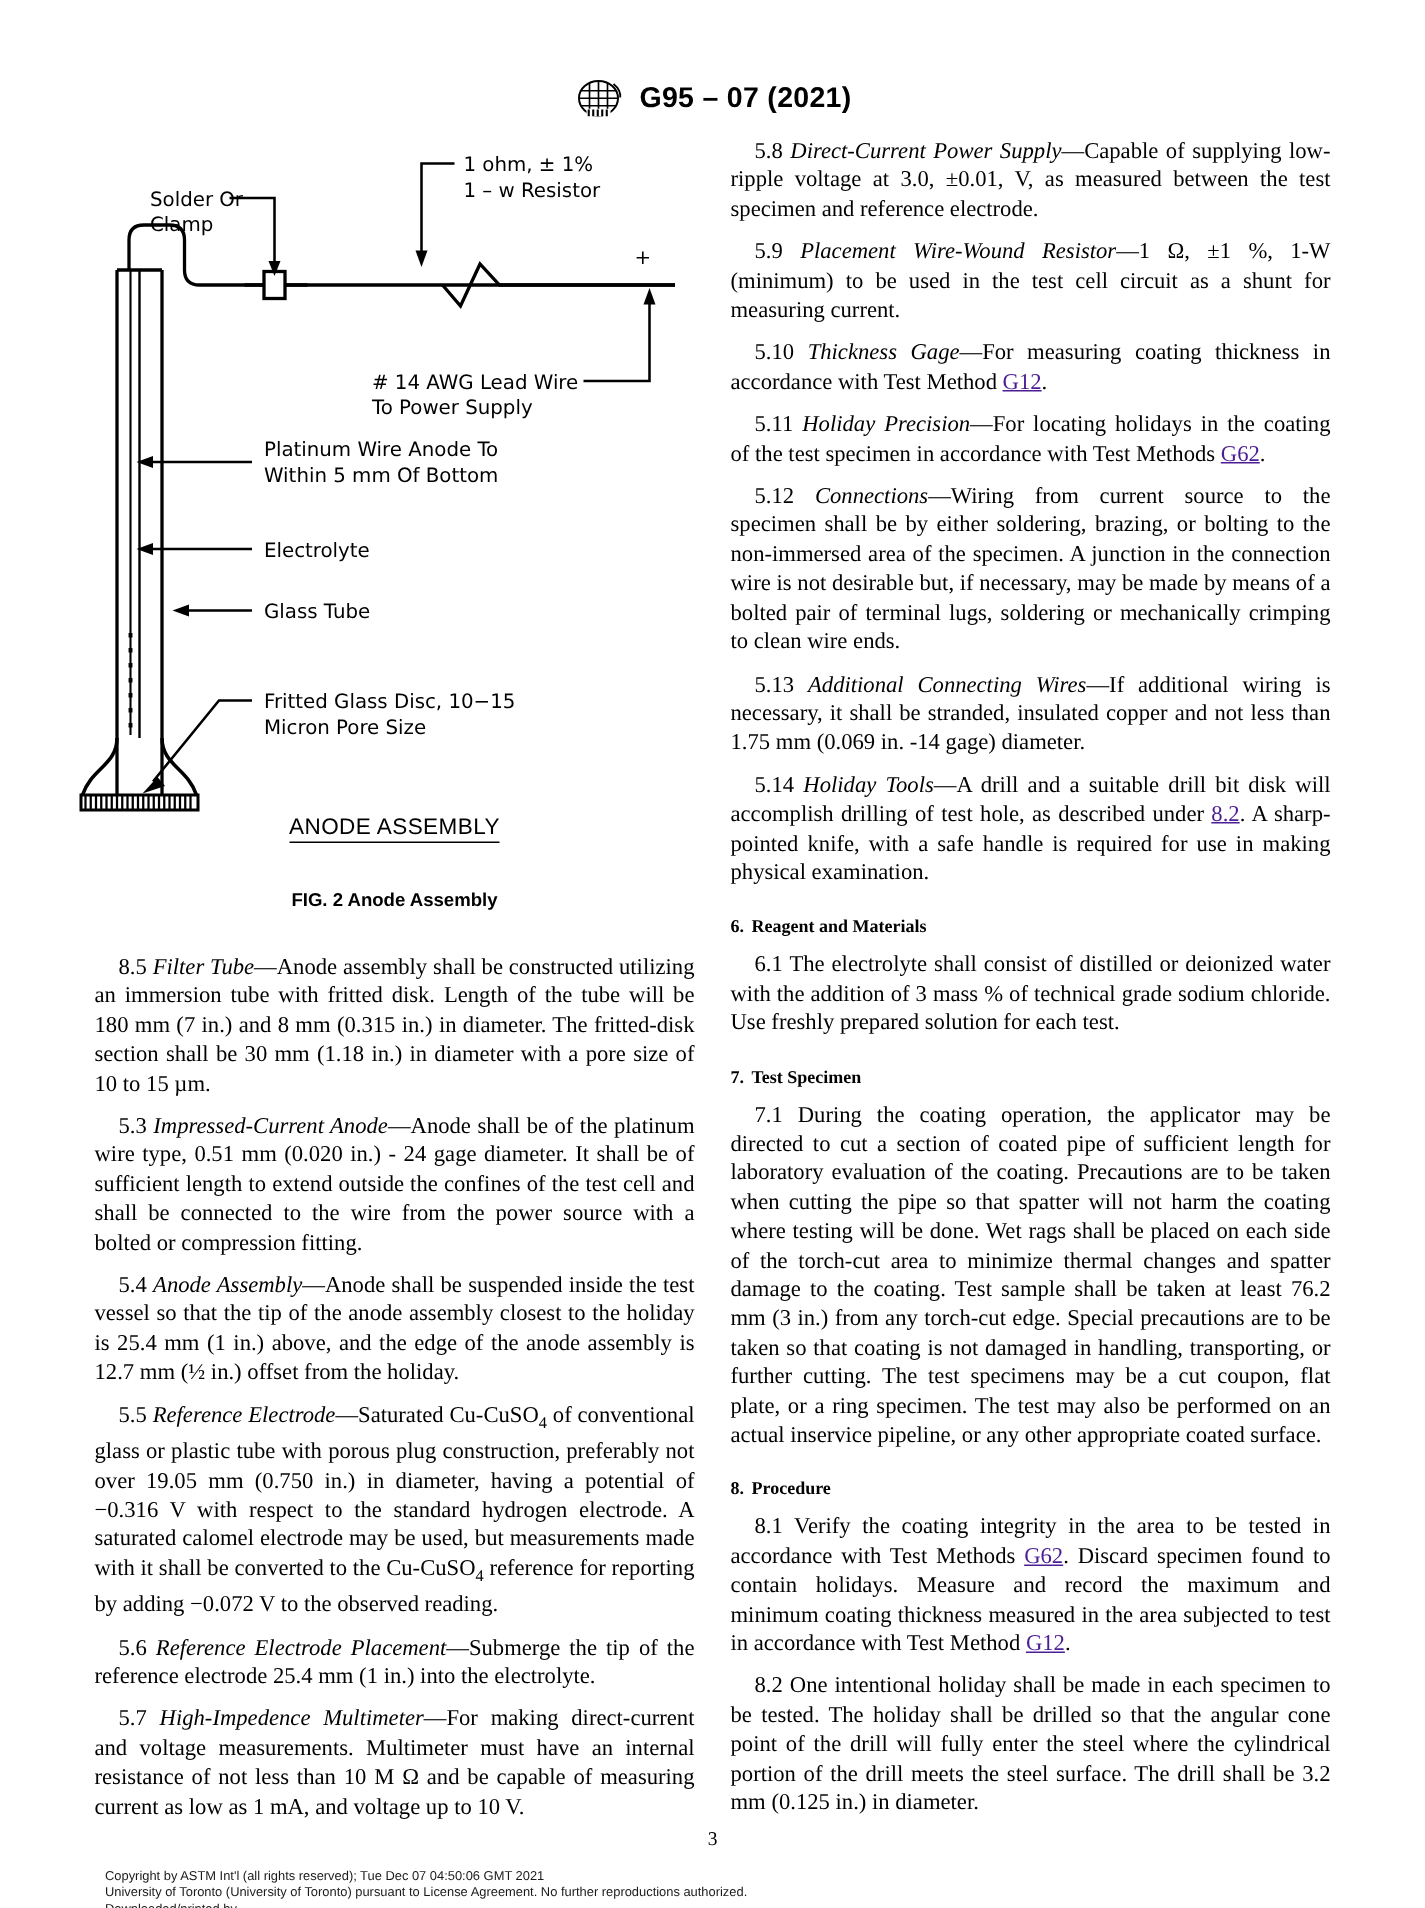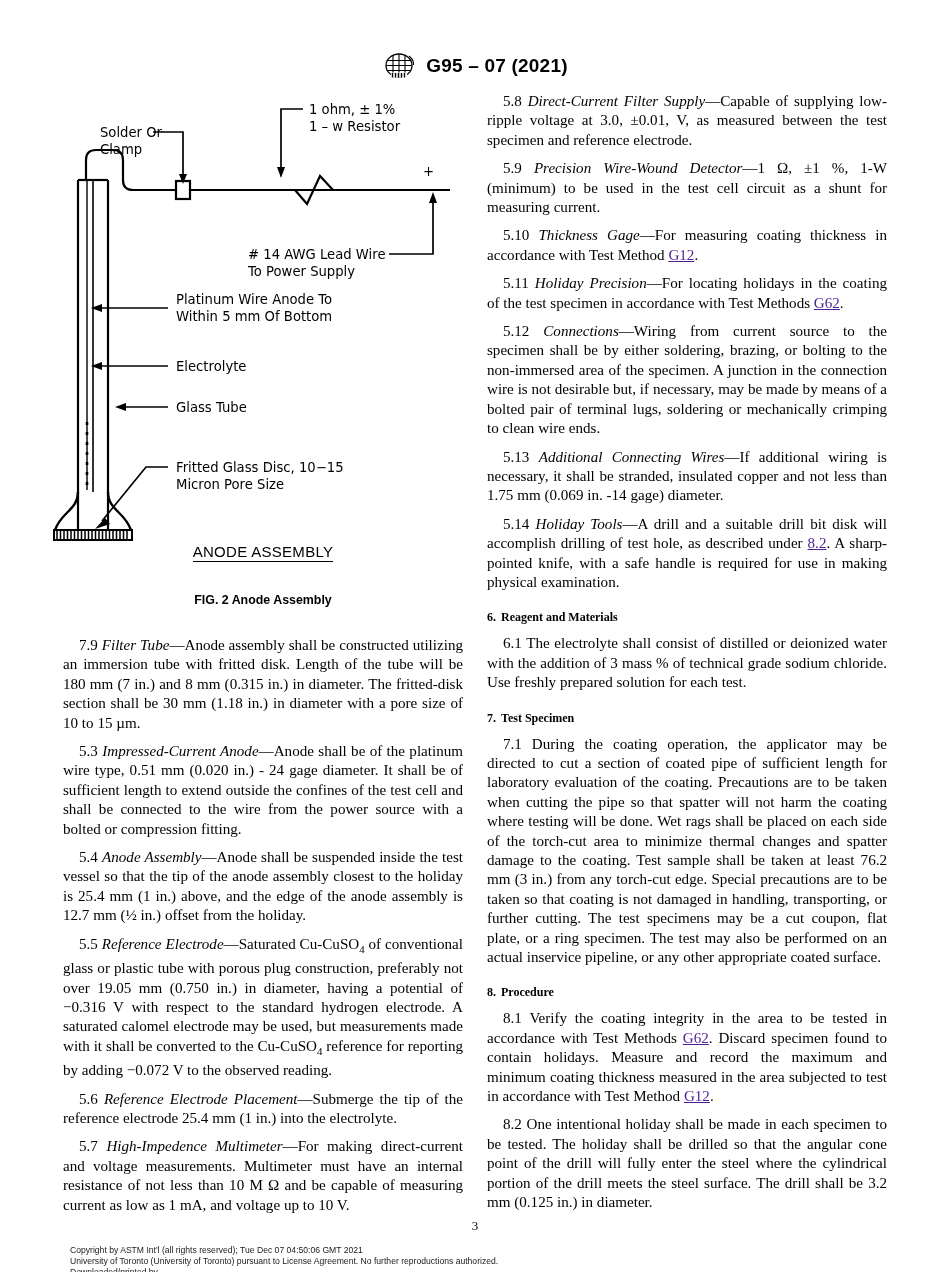--- a/index.html
+++ b/index.html
@@ -245,21 +245,21 @@
   </svg>
 
   <div class="fig-caption-main">
     <span>ANODE ASSEMBLY</span>
   </div>
   <div class="fig-caption-sub">FIG. 2  Anode Assembly</div>
 
   <div class="left-text">
 
     <p class="para">
-      <span class="sec-num">7.9</span>
+      <span class="sec-num">8.5</span>
       <span class="term">Filter Tube</span><span>—Anode assembly shall be constructed utilizing an immersion tube with fritted disk. Length of the tube will be 180 mm (7 in.) and 8 mm (0.315 in.) in diameter. The fritted-disk section shall be 30 mm (1.18 in.) in diameter with a pore size of 10 to 15 µm.</span>
     </p>
 
     <p class="para">
       <span class="sec-num">5.3</span>
       <span class="term">Impressed-Current Anode</span><span>—Anode shall be of the platinum wire type, 0.51 mm (0.020 in.) - 24 gage diameter. It shall be of sufficient length to extend outside the confines of the test cell and shall be connected to the wire from the power source with a bolted or compression fitting.</span>
     </p>
 
     <p class="para">
       <span class="sec-num">5.4</span>
@@ -280,26 +280,26 @@
       <span class="sec-num">5.7</span>
       <span class="term">High-Impedence Multimeter</span><span>—For making direct-current and voltage measurements. Multimeter must have an internal resistance of not less than 10 M Ω and be capable of measuring current as low as 1 mA, and voltage up to 10 V.</span>
     </p>
 
   </div>
 
   <div class="col col-right">
 
     <p class="para">
       <span class="sec-num">5.8</span>
-      <span class="term">Direct-Current Filter Supply</span><span>—Capable of supplying low-ripple voltage at 3.0, ±0.01, V, as measured between the test specimen and reference electrode.</span>
+      <span class="term">Direct-Current Power Supply</span><span>—Capable of supplying low-ripple voltage at 3.0, ±0.01, V, as measured between the test specimen and reference electrode.</span>
     </p>
 
     <p class="para">
       <span class="sec-num">5.9</span>
-      <span class="term">Precision Wire-Wound Detector</span><span>—1 Ω, ±1 %, 1-W (minimum) to be used in the test cell circuit as a shunt for measuring current.</span>
+      <span class="term">Placement Wire-Wound Resistor</span><span>—1 Ω, ±1 %, 1-W (minimum) to be used in the test cell circuit as a shunt for measuring current.</span>
     </p>
 
     <p class="para">
       <span class="sec-num">5.10</span>
       <span class="term">Thickness Gage</span><span>—For measuring coating thickness in accordance with Test Method </span><a class="xref" href="#">G12</a><span>.</span>
     </p>
 
     <p class="para">
       <span class="sec-num">5.11</span>
       <span class="term">Holiday Precision</span><span>—For locating holidays in the coating of the test specimen in accordance with Test Methods </span><a class="xref" href="#">G62</a><span>.</span>

